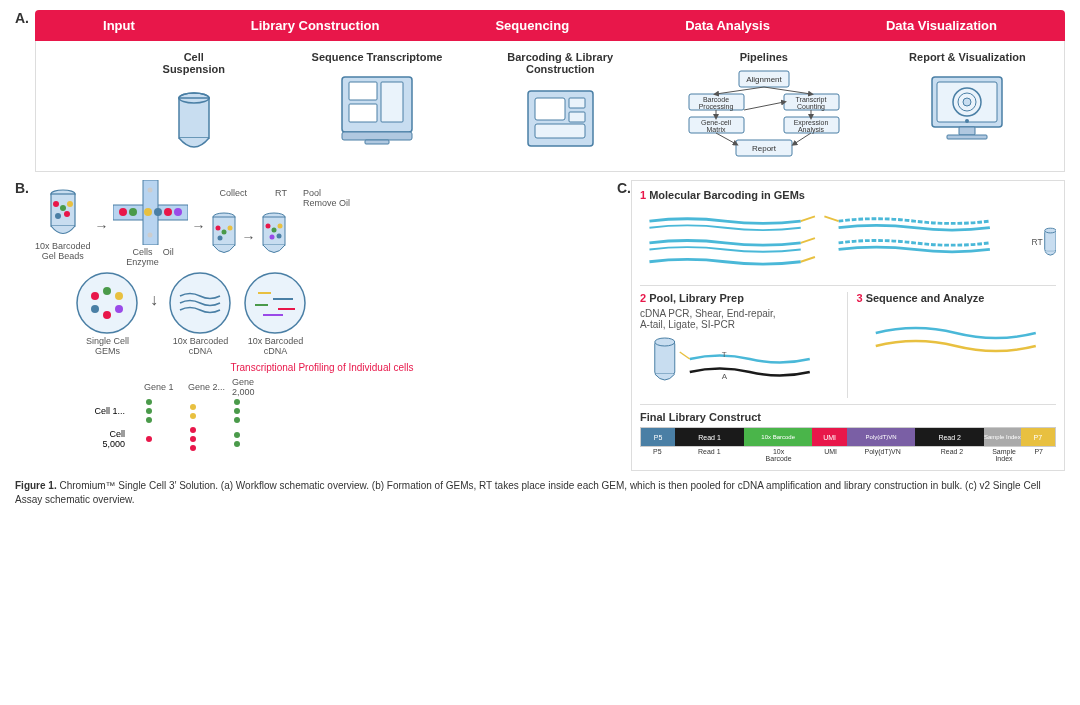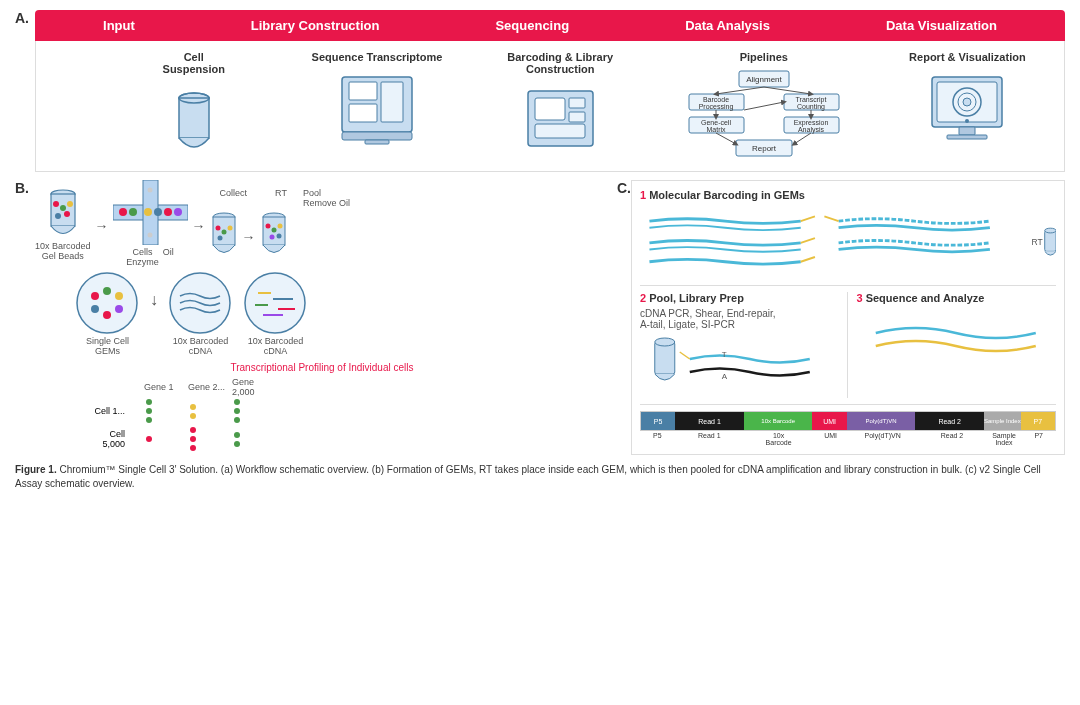--- a/index.html
+++ b/index.html
@@ -556,20 +556,21 @@
             <svg width="100%" height="60" viewBox="0 0 180 60">
               <path d="M10 25 Q50 15 90 25 Q130 35 170 25" fill="none" stroke="#4ab8d8" stroke-width="2.5"></path>
               <path d="M10 38 Q50 28 90 38 Q130 48 170 38" fill="none" stroke="#e8c040" stroke-width="2.5"></path>
             </svg>
           </div>
         </div>
 
         <hr class="c-divider">
 
         <div>
+          <div style="font-size:11px;font-weight:bold;color:#333;margin-bottom:4px">Final Library Construct</div>
           <div class="library-bar">
             <div class="lib-seg" style="background:#4a7fa5;flex:1">P5</div>
             <div class="lib-seg" style="background:#1a1a1a;flex:2">Read 1</div>
             <div class="lib-seg" style="background:#4ab54a;flex:2;font-size:6px">10x Barcode</div>
             <div class="lib-seg" style="background:#e8174a;flex:1">UMI</div>
             <div class="lib-seg" style="background:#7a5fa5;flex:2;font-size:6px">Poly(dT)VN</div>
             <div class="lib-seg" style="background:#1a1a1a;flex:2">Read 2</div>
             <div class="lib-seg" style="background:#aaaaaa;flex:1;font-size:6px">Sample Index</div>
             <div class="lib-seg" style="background:#e8c040;flex:1">P7</div>
           </div>

